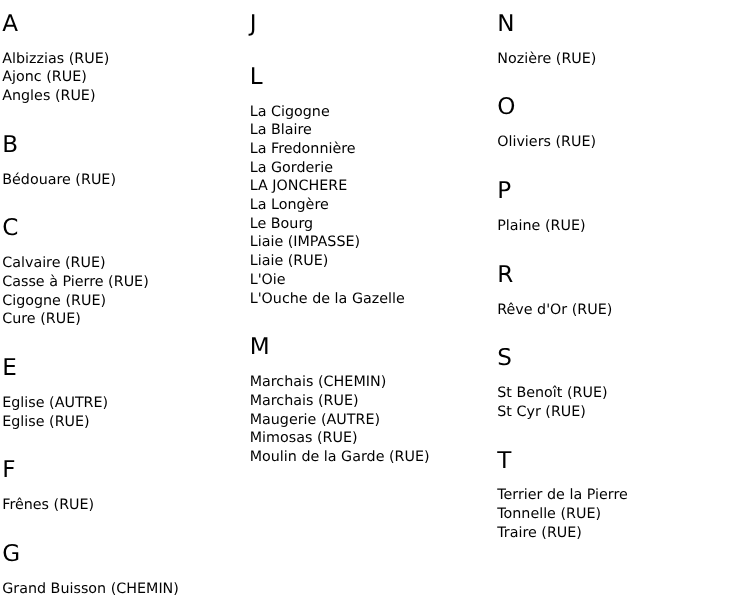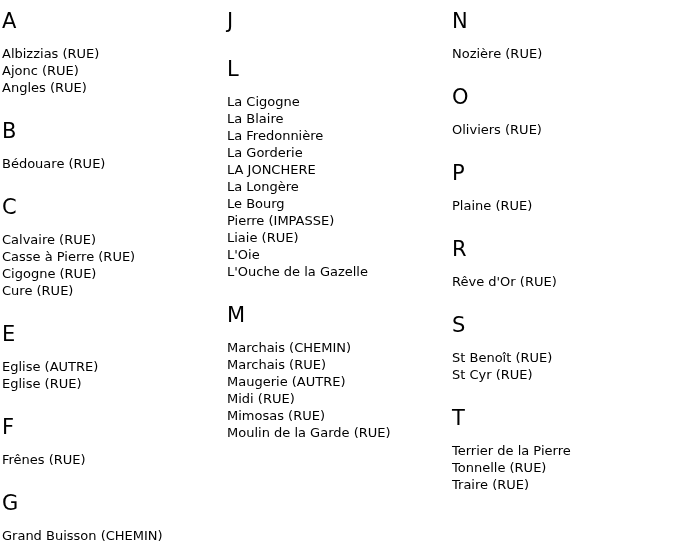--- a/index.html
+++ b/index.html
@@ -103,33 +103,32 @@
       <div class="section">
         <h2 class="letter-heading">L</h2>
         <ul class="street-list">
           <li class="street-item">La Cigogne</li>
           <li class="street-item">La Blaire</li>
           <li class="street-item">La Fredonnière</li>
           <li class="street-item">La Gorderie</li>
           <li class="street-item">LA JONCHERE</li>
           <li class="street-item">La Longère</li>
           <li class="street-item">Le Bourg</li>
-          <li class="street-item">Pierre (IMPASSE)</li>
+          <li class="street-item">Liaie (IMPASSE)</li>
           <li class="street-item">Liaie (RUE)</li>
           <li class="street-item">L'Oie</li>
           <li class="street-item">L'Ouche de la Gazelle</li>
         </ul>
       </div>
       <div class="section">
         <h2 class="letter-heading">M</h2>
         <ul class="street-list">
           <li class="street-item">Marchais (CHEMIN)</li>
           <li class="street-item">Marchais (RUE)</li>
           <li class="street-item">Maugerie (AUTRE)</li>
-          <li class="street-item">Midi (RUE)</li>
           <li class="street-item">Mimosas (RUE)</li>
           <li class="street-item">Moulin de la Garde (RUE)</li>
         </ul>
       </div>
     </div>
     <div class="col">
       <div class="section">
         <h2 class="letter-heading">N</h2>
         <ul class="street-list">
           <li class="street-item">Nozière (RUE)</li>

